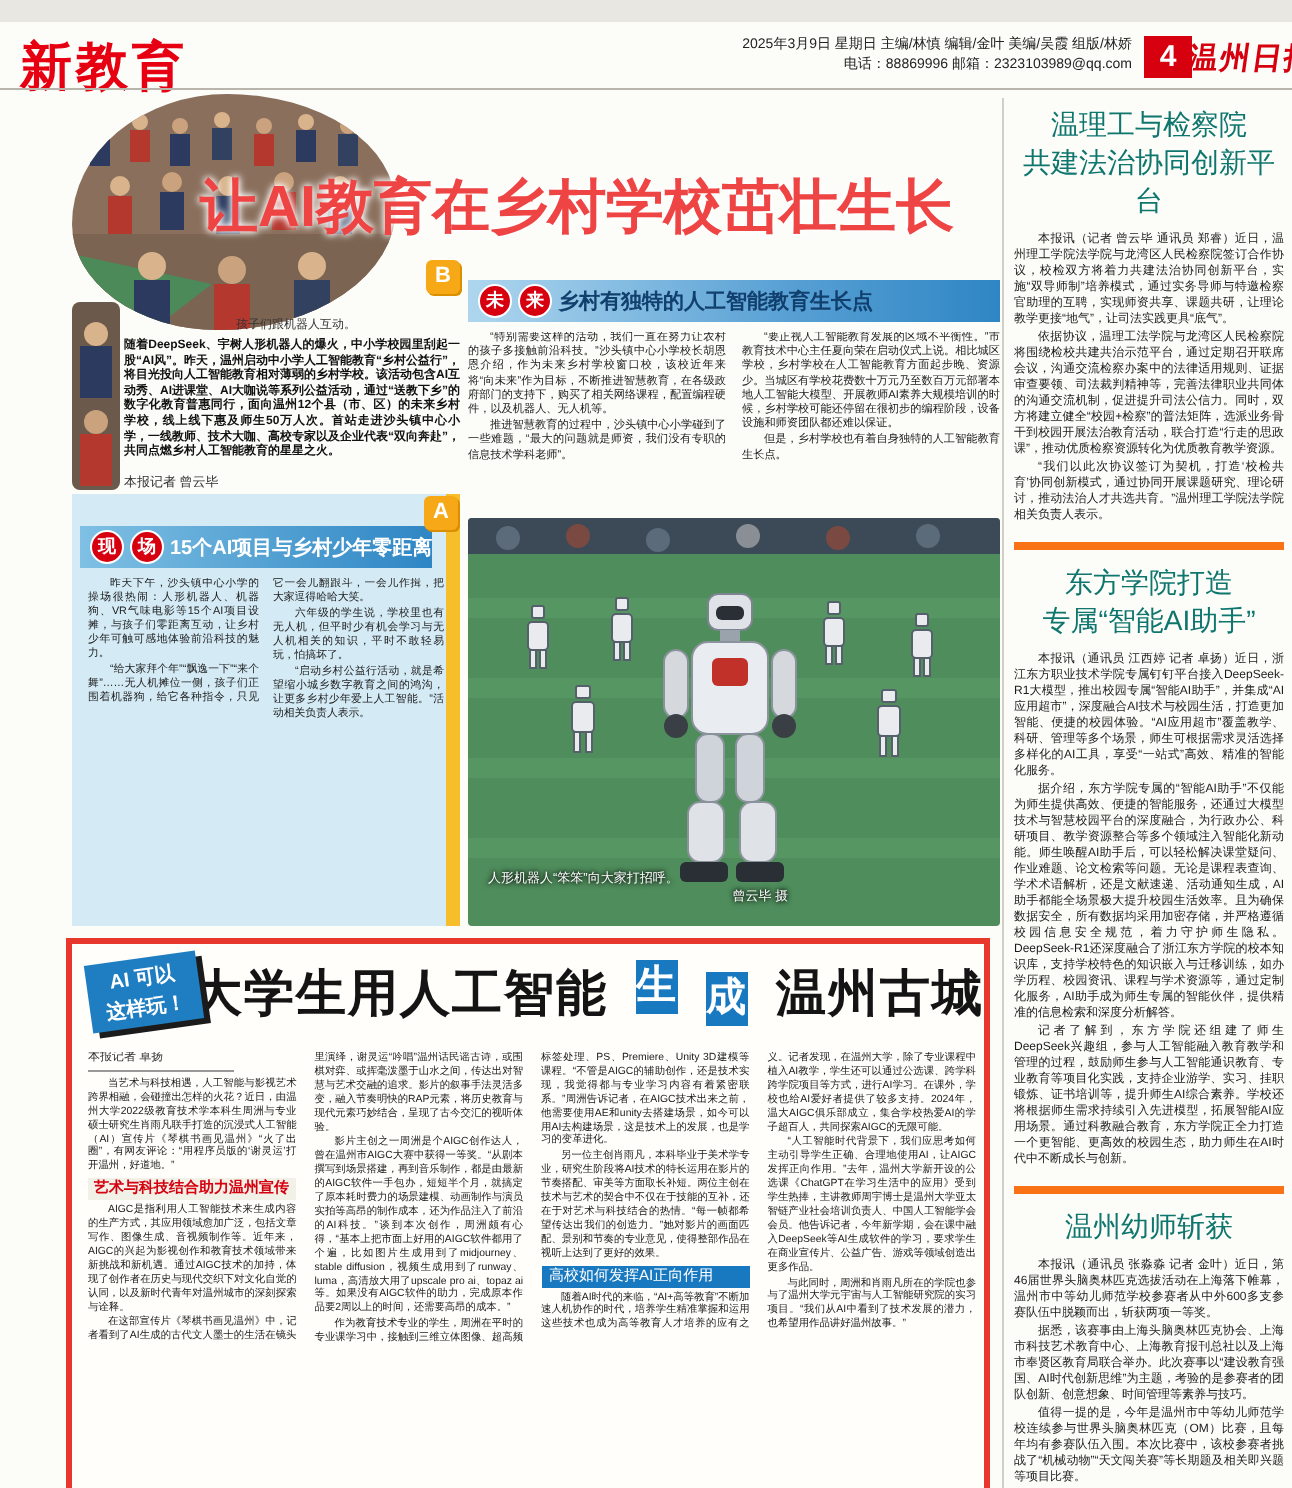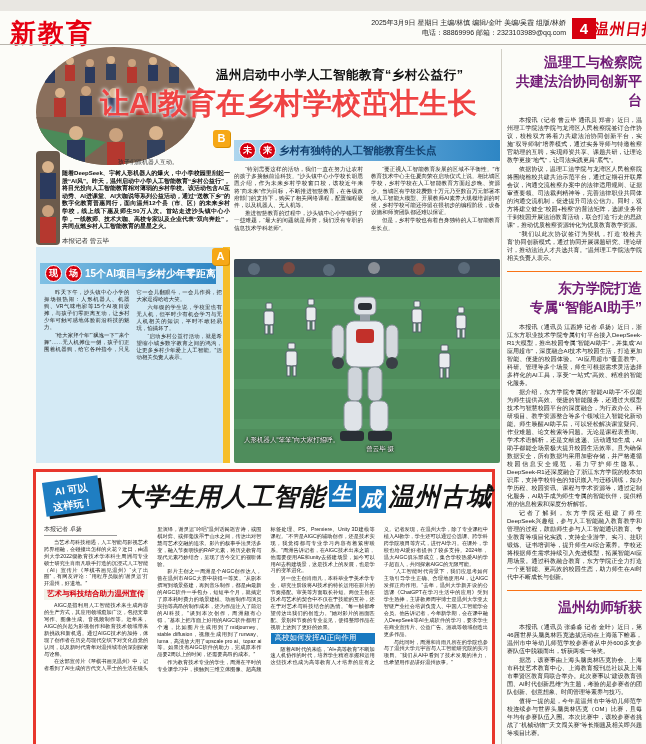--- a/index.html
+++ b/index.html
@@ -43,33 +43,33 @@
          font-size:5.4px;line-height:7px;text-align:justify;color:#1c1c1c;overflow:hidden;}
   .bodyB{position:absolute;left:234px;top:155px;width:266px;height:90px;column-count:2;column-gap:8px;
          font-size:5.6px;line-height:7.2px;text-align:justify;color:#1c1c1c;overflow:hidden;}
   .bodyA p,.bodyB p{margin:0 0 1px;text-indent:11px;}
   .photoR{position:absolute;left:234px;top:248px;width:266px;height:204px;overflow:hidden;border-radius:2px;}
   .captionR{position:absolute;left:244px;top:424px;width:150px;color:#fff;font-size:6.5px;line-height:9px;
             text-shadow:0 0 2px #000,0 0 3px #000;z-index:5;}
   .captionR .credit{display:block;text-align:right;}
   
   .rcol{position:absolute;left:507px;top:38px;width:135px;height:706px;overflow:hidden;}
-  .r-art{border-top:1px solid #f97316;padding-top:7px;margin-top:9px;}
+  .r-art{border-top:4px solid #f97316;padding-top:7px;margin-top:9px;}
   .r-art:first-child{border-top:none;margin-top:0;padding-top:4px;}
-  .r-title{text-align:right;color:#701a75;font-weight:700;font-size:14px;line-height:19px;margin:0 0 6px;}
+  .r-title{text-align:center;color:#0f766e;font-weight:400;font-size:14px;line-height:19px;margin:0 0 6px;}
   .r-art p{font-size:6px;line-height:8px;text-align:justify;text-indent:12px;margin:0 0 1px;color:#1b1b1b;}
   
   .bbox{position:absolute;left:33px;top:458px;width:462px;height:280px;border:3px solid #e8372c;
         background:#fffefb;box-sizing:border-box;}
   .ai-badge{position:absolute;left:8px;top:7px;width:56px;height:34px;background:#1f7ec2;transform:rotate(-8deg);
             color:#fff;font-weight:800;font-size:10px;text-align:center;line-height:15px;padding-top:3px;
             box-sizing:border-box;box-shadow:3px 3px 0 #1b1b1b;z-index:2;}
-  .b-headline{position:absolute;left:79px;top:8px;width:380px;display:flex;align-items:center;justify-content:center;
-              gap:3px;font-family:"Liberation Serif","DejaVu Serif",serif;font-weight:900;font-size:25px;
-              color:#141414;letter-spacing:1px;white-space:nowrap;font-style:italic;}
+  .b-headline{position:absolute;left:68px;top:8px;width:380px;display:flex;align-items:center;justify-content:center;
+              gap:14px;font-family:"Liberation Serif","DejaVu Serif",serif;font-weight:900;font-size:25px;
+              color:#141414;letter-spacing:1px;white-space:nowrap;}
   .boxed-char{display:inline-block;width:27px;height:27px;background:#1879c0;color:#fff;font-size:20px;
               line-height:27px;text-align:center;font-weight:800;}
   .boxed-char.up{transform:translateY(-3px);} .boxed-char.down{transform:translateY(3px);}
   .bcols{position:absolute;left:8px;top:54px;width:444px;height:216px;column-count:4;column-gap:9px;
          font-size:5.2px;line-height:6.9px;text-align:justify;color:#1a1a1a;overflow:hidden;}
   .bcols p{margin:0 0 1px;text-indent:10px;}
   .b-byline{font-size:6px;color:#333;border-bottom:1px solid #999;padding-bottom:2px;margin-bottom:3px;width:70%;}
   .subhead-red{color:#d6000f;font-weight:800;font-size:7.5px;background:#f1f1e8;padding:2px 3px;margin:2px 0;
                break-inside:avoid;}
   .subhead-blue{background:#1879c0;color:#fff;font-weight:400;font-size:7.5px;padding:2px 4px;margin:2px 0;
@@ -133,21 +133,20 @@
     <svg width="24" height="94" viewBox="0 0 24 94">
       <rect width="24" height="94" fill="#6b5a4c"></rect>
       <circle cx="12" cy="16" r="6" fill="#d9b38c"></circle>
         <rect x="4" y="22" width="16" height="26" fill="#2b3a5e"></rect>
       <circle cx="12" cy="60" r="6" fill="#caa27e"></circle>
         <rect x="4" y="66" width="16" height="26" fill="#b5382f"></rect>
     </svg>
   </div>
   <div class="caption1">孩子们跟机器人互动。</div>
 
-  <div class="kicker">温州启动中小学人工智能教育“乡村公益行”</div>
   <div class="headline">让AI教育在乡村学校茁壮生长</div>
 
   <div class="lede">随着DeepSeek、宇树人形机器人的爆火，中小学校园里刮起一股“AI风”。昨天，温州启动中小学人工智能教育“乡村公益行”，将目光投向人工智能教育相对薄弱的乡村学校。该活动包含AI互动秀、AI进课堂、AI大咖说等系列公益活动，通过“送教下乡”的数字化教育普惠同行，面向温州12个县（市、区）的未来乡村学校，线上线下惠及师生50万人次。首站走进沙头镇中心小学，一线教师、技术大咖、高校专家以及企业代表“双向奔赴”，共同点燃乡村人工智能教育的星星之火。</div>
   <div class="byline-main">本报记者 曾云毕</div>
 
   <div class="tab" id="tabB">B</div>
   <div class="bar" id="barB">
     <span class="badge-circle">未</span>
     <span class="badge-circle">来</span>
     <span class="bar-title">乡村有独特的人工智能教育生长点</span>

